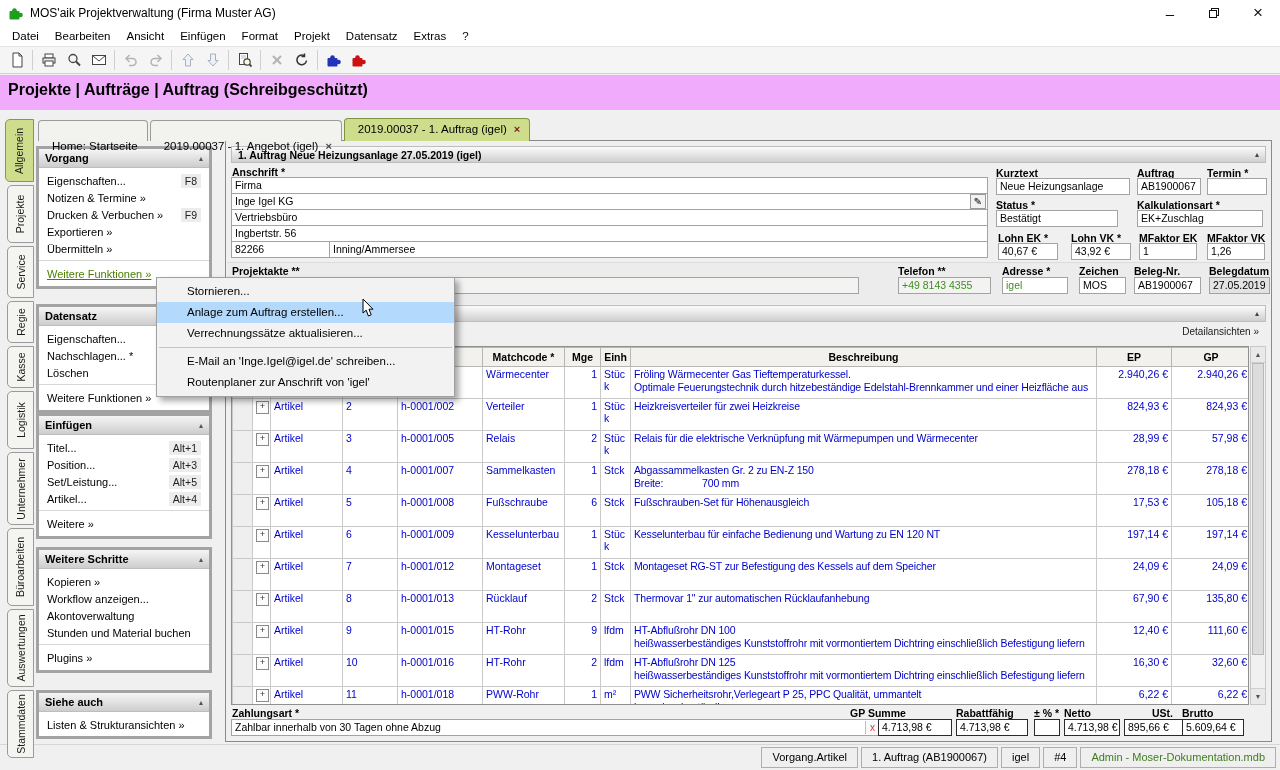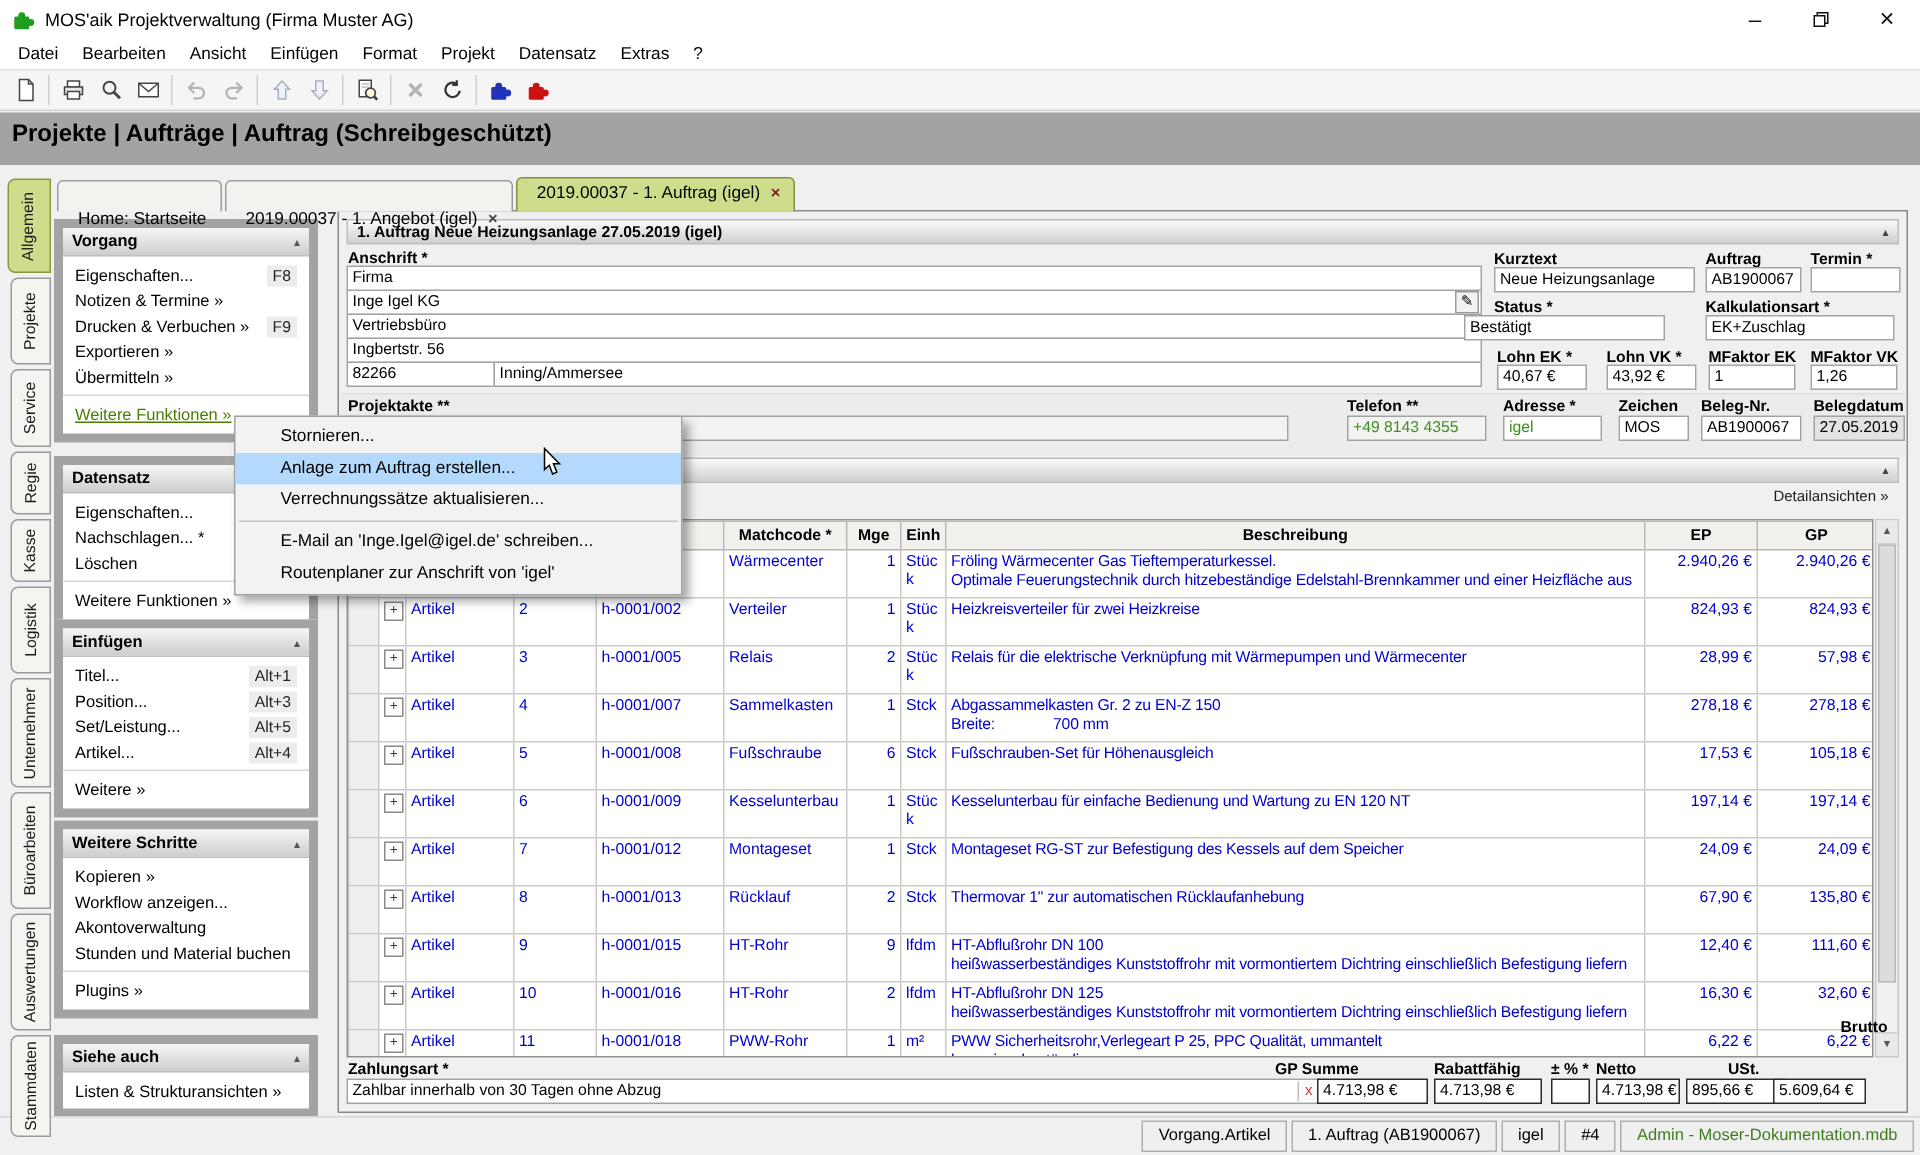--- a/index.html
+++ b/index.html
@@ -7,38 +7,38 @@
        font-family:"Liberation Sans","DejaVu Sans",sans-serif;font-size:11px;color:#000}
   
   .titlebar{position:absolute;left:0;top:0;right:0;height:26px;background:#fff;display:flex;align-items:center;padding-left:8px;box-sizing:border-box}
   .app-title{font-size:12px;margin-left:6px;flex:1}
   .win-btn{width:44px;height:26px;display:flex;align-items:center;justify-content:center;font-size:15px;color:#111}
   .menubar{position:absolute;left:0;top:26px;right:0;height:20px;background:#fff;display:flex;align-items:center;padding-left:4px}
   .menu-item{padding:2px 8px;font-size:11.5px}
   .toolbar{position:absolute;left:0;top:46px;right:0;height:28px;background:#f5f5f5;border-top:1px solid #e3e3e3;border-bottom:1px solid #d2d2d2;display:flex;align-items:center;padding-left:4px;box-sizing:border-box}
   .tool-btn{width:25px;height:24px;display:flex;align-items:center;justify-content:center}
   .tool-sep{width:1px;height:20px;background:#cfcfcf;margin:0 3px}
-  .breadcrumb-row{position:absolute;left:0;top:75px;right:0;height:35px;background:#a3a3a3}
+  .breadcrumb-row{position:absolute;left:0;top:75px;right:0;height:35px;background:#f0abfc}
   .breadcrumb-row span{position:absolute;left:8px;top:6px;font-size:16px;font-weight:bold}
   
   .navstrip{position:absolute;left:2px;top:119px;width:34px;bottom:0;z-index:6}
   .nav-tab{width:27px;margin:0 0 3px 5px;box-sizing:border-box;border:1px solid #9a9a9a;border-radius:5px 0 0 5px;
            background:#f4f4f1;display:flex;align-items:center;justify-content:center;overflow:visible}
   .nav-tab.active{background:#cddd8c;border-color:#86993c;width:29px;margin-left:3px}
   .vtext{transform:rotate(-90deg);white-space:nowrap;font-size:10.5px;color:#1a1a1a}
   
   .doc-tabs{position:absolute;left:38px;top:118px;height:23px;display:flex;align-items:flex-end;gap:2px;z-index:3}
   .doc-tab{height:21px;box-sizing:border-box;border:1px solid #9a9a9a;border-bottom:none;border-radius:4px 4px 0 0;
            background:#f2f2ef;padding:19px 9px 0 13px;font-size:11.5px;display:flex;gap:7px;white-space:nowrap}
   .doc-tab.active{background:#cddd8c;border-color:#7e9440;height:23px;padding-top:4px}
   .tab-close{font-weight:bold;color:#444;font-size:11px}
   .doc-tab.active .tab-close{color:#7a1f1f}
   
   .sidebar{position:absolute;left:36px;top:146px;width:177px;height:596px}
-  .side-sec{position:absolute;left:0;width:176px;background:#fff;border:6px solid #a3a3a3;box-sizing:border-box}
+  .side-sec{position:absolute;left:0;width:176px;background:#fff;border:3px solid #a3a3a3;box-sizing:border-box}
   .side-head{height:18px;background:linear-gradient(#f6f6f6,#cdcdcd);border-bottom:1px solid #bdbdbd;display:flex;align-items:center;justify-content:space-between;padding:0 6px;font-weight:bold}
   .side-collapse{font-size:8px;color:#555}
   .side-body{padding:4px 0 3px 0}
   .side-item{display:flex;justify-content:space-between;align-items:center;padding:1.5px 8px;line-height:14px;white-space:nowrap}
   .si-key{background:#ececec;color:#222;padding:0 4px;font-size:10.5px}
   .side-foot{border-top:1px solid #d8d8d8;padding:4px 0}
   .link-active{color:#4a7d00;text-decoration:underline}
   
   .mainpanel{position:absolute;left:225px;top:140px;width:1047px;height:602px;background:#f0f0f0;border:1px solid #8a8a8a;box-sizing:border-box;z-index:1}
   .group-bar{position:absolute;left:5px;right:5px;height:17px;background:linear-gradient(#fbfbfb,#cfcfcf);border:1px solid #bdbdbd;box-sizing:border-box;display:flex;align-items:center;justify-content:space-between;padding:0 6px;font-weight:bold;font-size:10.5px}
@@ -386,21 +386,21 @@
   <div class="ffield" style="left:103px;top:100px;width:659px">Inning/Ammersee</div>
 
   <div class="flabel" style="left:770px;top:26px">Kurztext</div>
   <div class="ffield" style="left:770px;top:37px;width:134px">Neue Heizungsanlage</div>
   <div class="flabel" style="left:911px;top:26px">Auftrag</div>
   <div class="ffield" style="left:911px;top:37px;width:64px">AB1900067</div>
   <div class="flabel" style="left:981px;top:26px">Termin *</div>
   <div class="ffield" style="left:981px;top:37px;width:60px"></div>
 
   <div class="flabel" style="left:770px;top:58px">Status *</div>
-  <div class="ffield" style="left:750px;top:69px;width:134px">Bestätigt</div>
+  <div class="ffield" style="left:770px;top:69px;width:122px">Bestätigt</div>
   <div class="flabel" style="left:911px;top:58px">Kalkulationsart *</div>
   <div class="ffield" style="left:911px;top:69px;width:126px">EK+Zuschlag</div>
 
   <div class="flabel" style="left:772px;top:91px">Lohn EK *</div>
   <div class="ffield" style="left:772px;top:102px;width:60px">40,67 €</div>
   <div class="flabel" style="left:845px;top:91px">Lohn VK *</div>
   <div class="ffield" style="left:845px;top:102px;width:60px">43,92 €</div>
   <div class="flabel" style="left:913px;top:91px">MFaktor EK</div>
   <div class="ffield" style="left:913px;top:102px;width:58px">1</div>
   <div class="flabel" style="left:981px;top:91px">MFaktor VK</div>
@@ -645,21 +645,21 @@
       <div class="flabel" style="left: 624px; top: 566px;">GP Summe</div>
       <div class="tfield" style="left: 652px; top: 578px; width: 74px;">4.713,98 €</div>
       <div class="flabel" style="left: 730px; top: 566px;">Rabattfähig</div>
       <div class="tfield" style="left: 730px; top: 578px; width: 72px;">4.713,98 €</div>
       <div class="flabel" style="left: 808px; top: 566px;">± % *</div>
       <div class="tfield" style="left: 808px; top: 578px; width: 26px;"></div>
       <div class="flabel" style="left: 838px; top: 566px;">Netto</div>
       <div class="tfield" style="left: 838px; top: 578px; width: 56px;">4.713,98 €</div>
       <div class="flabel" style="left: 898px; top: 566px; padding-left: 28px;">USt.</div>
       <div class="tfield" style="left: 898px; top: 578px; width: 66px;">895,66 €</div>
-      <div class="flabel" style="left: 956px; top: 538px; margin-left: 45px;">Brutto</div>
+      <div class="flabel" style="left: 956px; top: 566px;">Brutto</div>
       <div class="tfield" style="left: 956px; top: 578px; width: 62px;">5.609,64 €</div>
     </div>
 </div>
 
 <div class="statusbar">
     <div class="status-spacer"></div>
     <div class="status-cell">Vorgang.Artikel</div>
     <div class="status-cell">1. Auftrag (AB1900067)</div>
     <div class="status-cell">igel</div>
     <div class="status-cell">#4</div>

